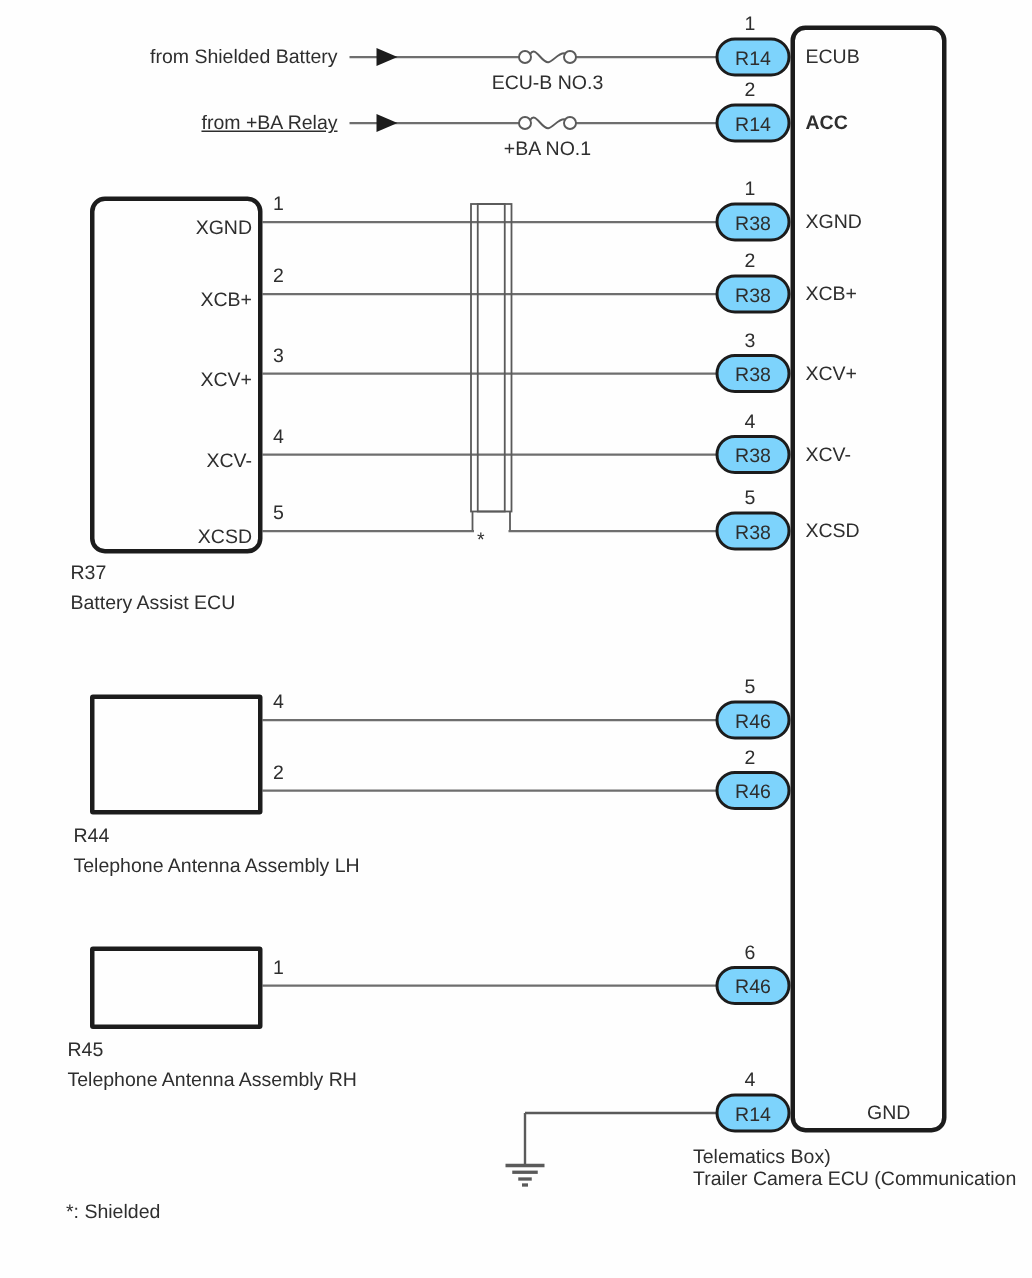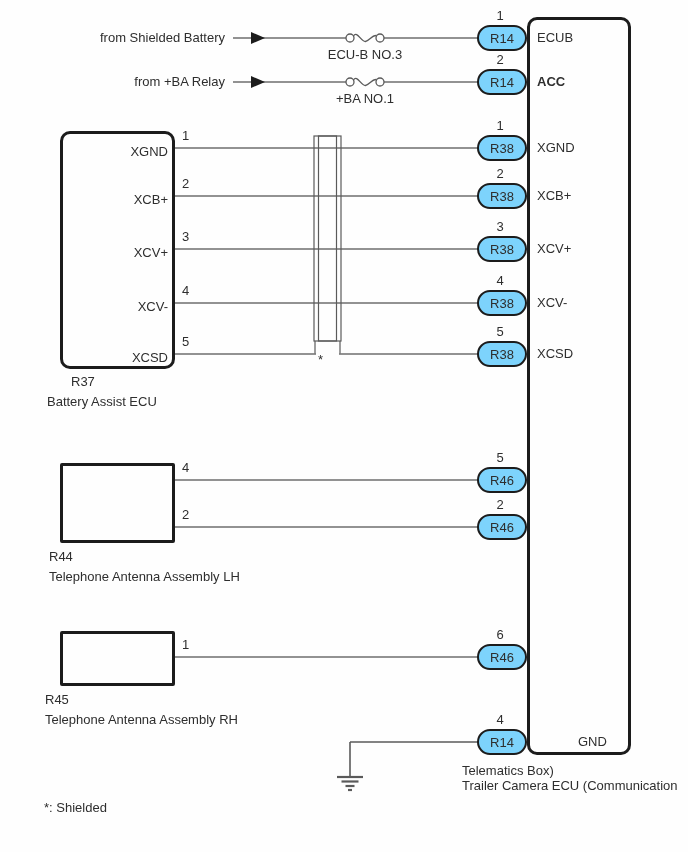--- a/index.html
+++ b/index.html
@@ -85,21 +85,21 @@
       <line x1="348" y1="790" x2="352" y2="790" stroke-width="2.2"></line>
     </g>
   </svg>
 
   <div class="box rounded" style="left:60px;top:131px;width:115px;height:238px;"></div>
   <div class="box" style="left:60px;top:463px;width:115px;height:80px;border-radius:2px;"></div>
   <div class="box" style="left:60px;top:631px;width:115px;height:55px;border-radius:2px;"></div>
   <div class="box rounded" style="left:527px;top:17px;width:104px;height:738px;"></div>
 
   <div class="lbl r" style="left:25px;top:30px;width:200px;">from Shielded Battery</div>
-  <div class="lbl r" style="left:25px;top:74px;width:200px;">from +BA Relay</div>
+  <div class="lbl r" style="left:25px;top:74px;width:200px;text-decoration:underline;">from +BA Relay</div>
   <div class="lbl c" style="left:303px;top:47px;width:124px;">ECU-B NO.3</div>
   <div class="lbl c" style="left:303px;top:91px;width:124px;">+BA NO.1</div>
 
   <div class="pinR" style="top:8px;">1</div>
   <div class="pinR" style="top:52px;">2</div>
   <div class="pinR" style="top:118px;">1</div>
   <div class="pinR" style="top:166px;">2</div>
   <div class="pinR" style="top:219px;">3</div>
   <div class="pinR" style="top:273px;">4</div>
   <div class="pinR" style="top:324px;">5</div>
@@ -139,21 +139,21 @@
   <div class="pinL" style="top:176px;">2</div>
   <div class="pinL" style="top:229px;">3</div>
   <div class="pinL" style="top:283px;">4</div>
   <div class="pinL" style="top:334px;">5</div>
   <div class="pinL" style="top:460px;">4</div>
   <div class="pinL" style="top:507px;">2</div>
   <div class="pinL" style="top:637px;">1</div>
 
   <div class="lbl" style="left:318px;top:352px;">*</div>
 
-  <div class="lbl" style="left:47px;top:374px;margin-left:24px;">R37</div>
+  <div class="lbl" style="left:47px;top:374px;">R37</div>
   <div class="lbl" style="left:47px;top:394px;">Battery Assist ECU</div>
   <div class="lbl" style="left:49px;top:549px;">R44</div>
   <div class="lbl" style="left:49px;top:569px;">Telephone Antenna Assembly LH</div>
   <div class="lbl" style="left:45px;top:692px;">R45</div>
   <div class="lbl" style="left:45px;top:712px;">Telephone Antenna Assembly RH</div>
 
   <div class="ecuName">
     <div>Telematics Box)</div>
     <div>Trailer Camera ECU (Communication</div>
   </div>

